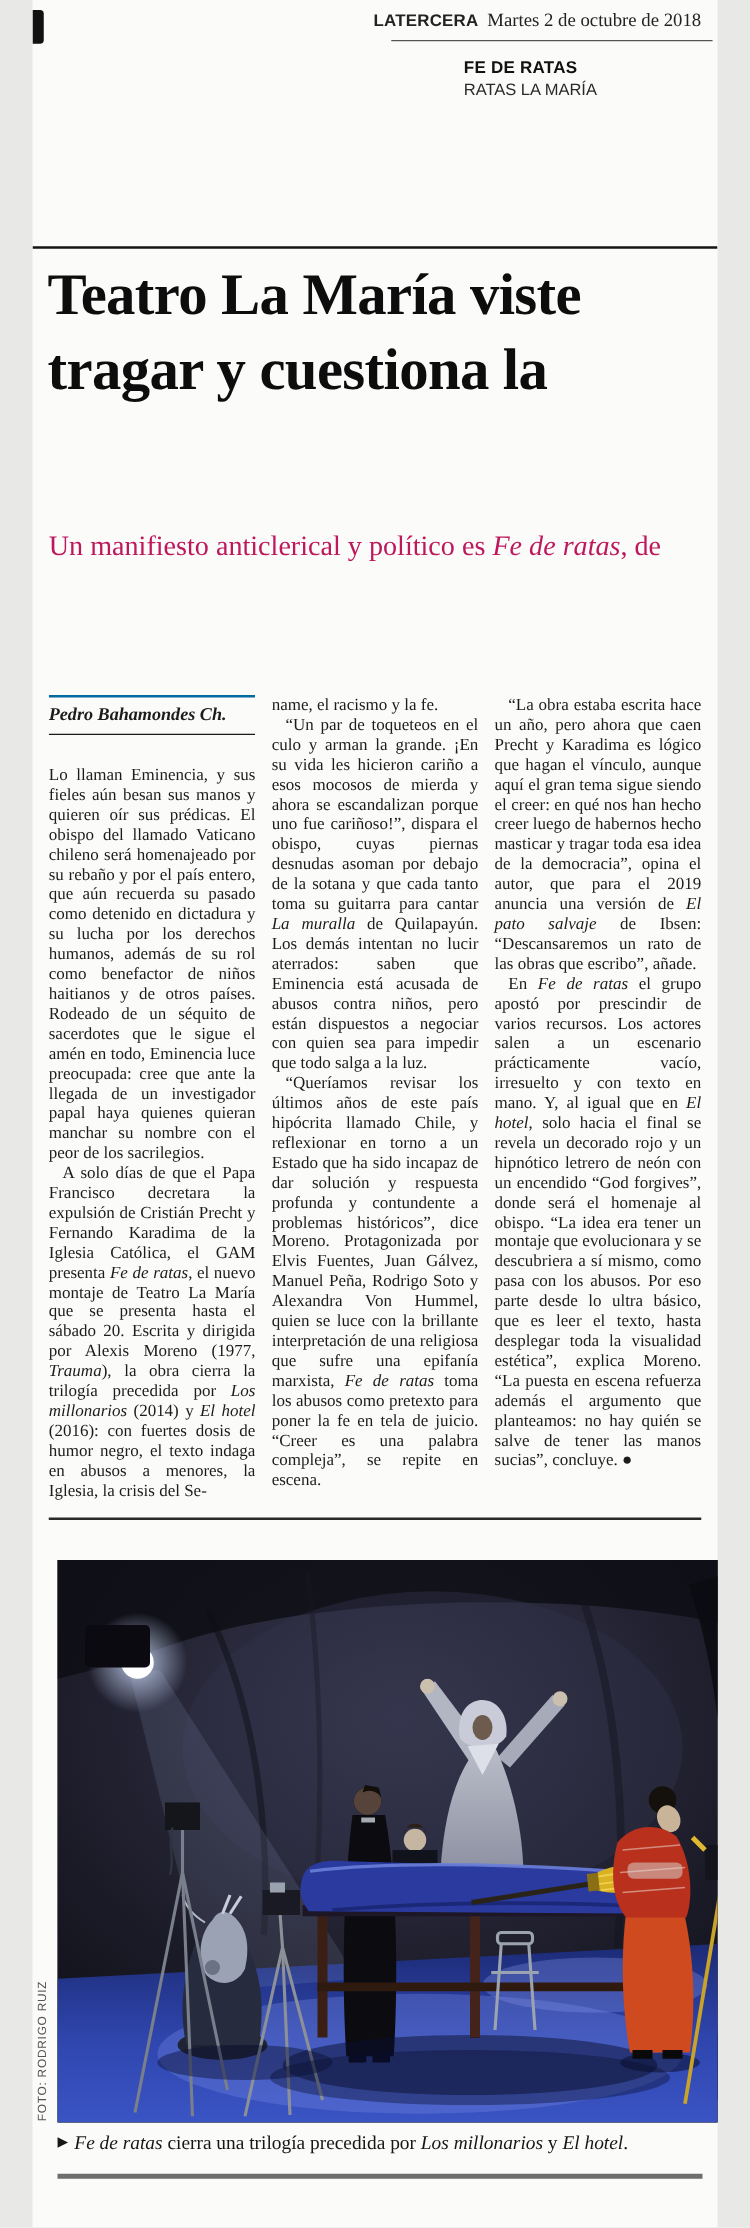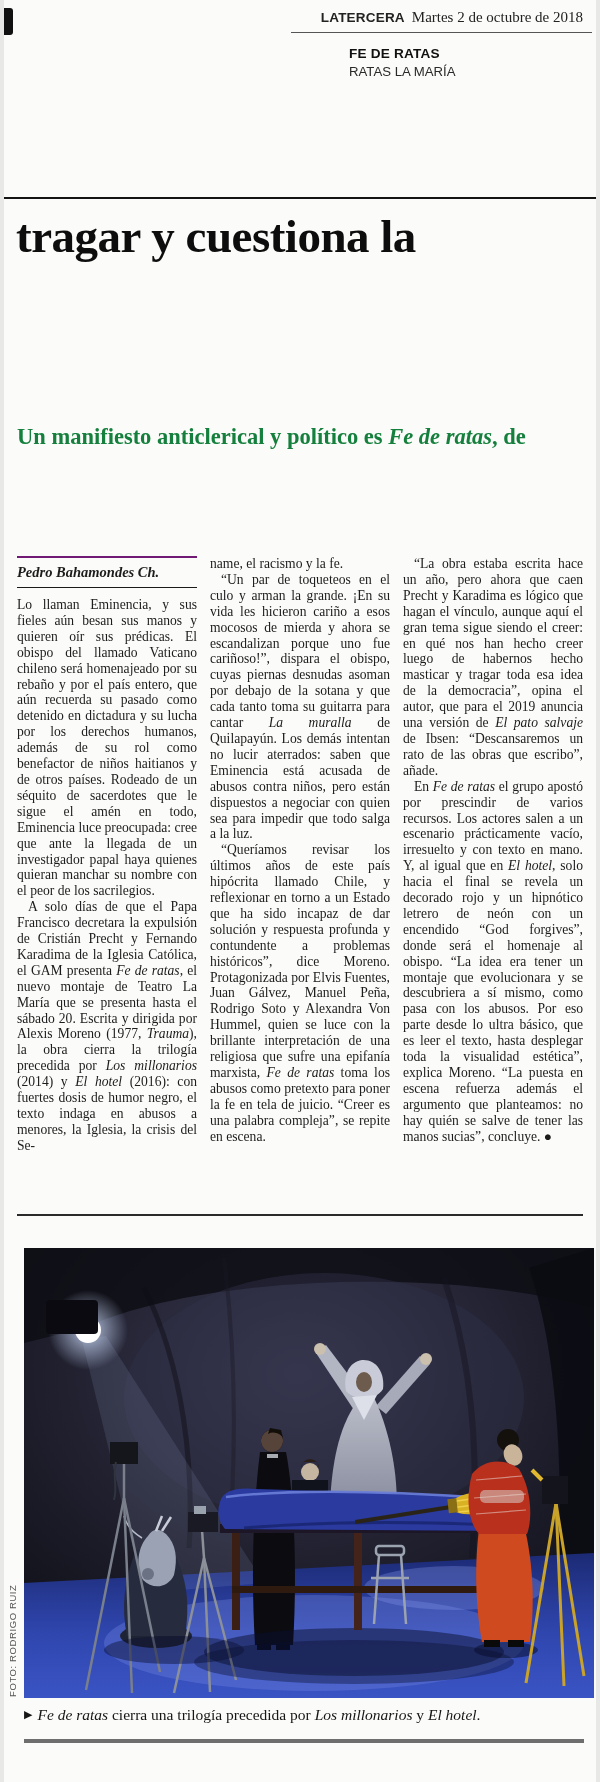--- a/index.html
+++ b/index.html
@@ -1,45 +1,45 @@
 <!DOCTYPE html>
 <html><head>
 <meta charset="utf-8">
 <style>
   html,body{margin:0;padding:0;background:#e8e8e6;}
   .page{
-    position:relative;width:592px;height:1782px;margin:0 auto;
+    position:relative;width:548px;height:1782px;margin:0 auto;
     background:#fbfbf9;overflow:hidden;
     font-family:"Liberation Serif", serif;color:#1a1a1a;
   }
   
   .top-header{position:absolute;top:8px;right:13px;white-space:nowrap;}
   .brand{font-family:"Liberation Sans", sans-serif;font-weight:bold;font-size:13.5px;letter-spacing:.2px;color:#222;}
   .hdate{font-size:15px;color:#222;margin-left:7px;}
   .header-rule{position:absolute;top:32px;left:287px;right:4px;height:1px;background:#555;}
   .edge-artifact{position:absolute;top:8px;left:0;width:9px;height:27px;background:#111;border-radius:0 3px 3px 0;}
   
   .listing{position:absolute;top:45px;left:345px;width:248px;
     font-family:"Liberation Sans", sans-serif;font-size:13.2px;line-height:17px;color:#2a2a2a;}
   .listing-title{font-weight:bold;font-size:13.6px;color:#111;letter-spacing:.2px;}
   .listing-venue{margin-top:1px;}
   .listing-details{margin-top:1px;}
   
   .headline-rule{position:absolute;top:197px;left:0;right:0;height:2px;background:#141414;}
   .headline{position:absolute;top:206px;left:12px;right:10px;
     font-weight:bold;font-size:47px;line-height:60px;letter-spacing:-.5px;color:#0d0d0d;}
   .headline div{white-space:nowrap;}
-  .subhead{position:absolute;top:420px;left:13px;right:13px;font-size:22.5px;line-height:34px;color:#15803d;font-weight:bold;}
+  .subhead{position:absolute;top:420px;left:13px;right:13px;font-size:22.5px;line-height:34px;color:#be185d;}
   .subhead div{white-space:nowrap;}
   
   .columns{position:absolute;top:556px;left:13px;right:13px;height:655px;
     display:flex;gap:13px;overflow:hidden;}
   .col{flex:1 1 0;font-size:13.6px;line-height:15.9px;text-align:justify;color:#1c1c1c;}
-  .byline-block{border-top:2px solid #701a75;border-bottom:1px solid #1a1a1a;
-    padding:6px 0 7px 0;margin-bottom:9px;}
+  .byline-block{border-top:2px solid #0369a1;border-bottom:1px solid #1a1a1a;
+    padding:6px 0 7px 0;margin-bottom:24px;}
   .byline{font-weight:bold;font-style:italic;font-size:14.5px;line-height:16px;}
   .body-p{margin:0;}
   .body-p.indent{text-indent:11px;}
   .body-rule{position:absolute;top:1214px;left:13px;right:13px;height:2px;background:#2a2a2a;}
   
   .photo-credit{position:absolute;left:3px;top:1697px;transform-origin:0 0;transform:rotate(-90deg);
     font-family:"Liberation Sans", sans-serif;font-size:9.5px;letter-spacing:.6px;color:#555;white-space:nowrap;}
   .photo{position:absolute;top:1248px;left:20px;width:570px;height:450px;background:#10101a;}
   .photo svg{display:block;width:100%;height:100%;}
   .caption{position:absolute;top:1701px;left:20px;right:12px;font-size:15.5px;line-height:27px;color:#161616;}
@@ -60,20 +60,21 @@
   <div class="header-rule"></div>
 
   <div class="listing">
     <div class="listing-title">FE DE RATAS</div>
     <div class="listing-venue">RATAS LA MARÍA</div>
   </div>
 
   <div class="headline-rule"></div>
 
   <h1 class="headline" style="margin:0;">
+    <div>Teatro La María viste</div>
     <div>tragar y cuestiona la</div>
   </h1>
 
   <div class="subhead">
     <div><span>Un manifiesto anticlerical y político es </span><em>Fe de ratas</em><span>, de</span></div>
   </div>
 
   <div class="columns">
     <div class="col">
       <div class="byline-block">

